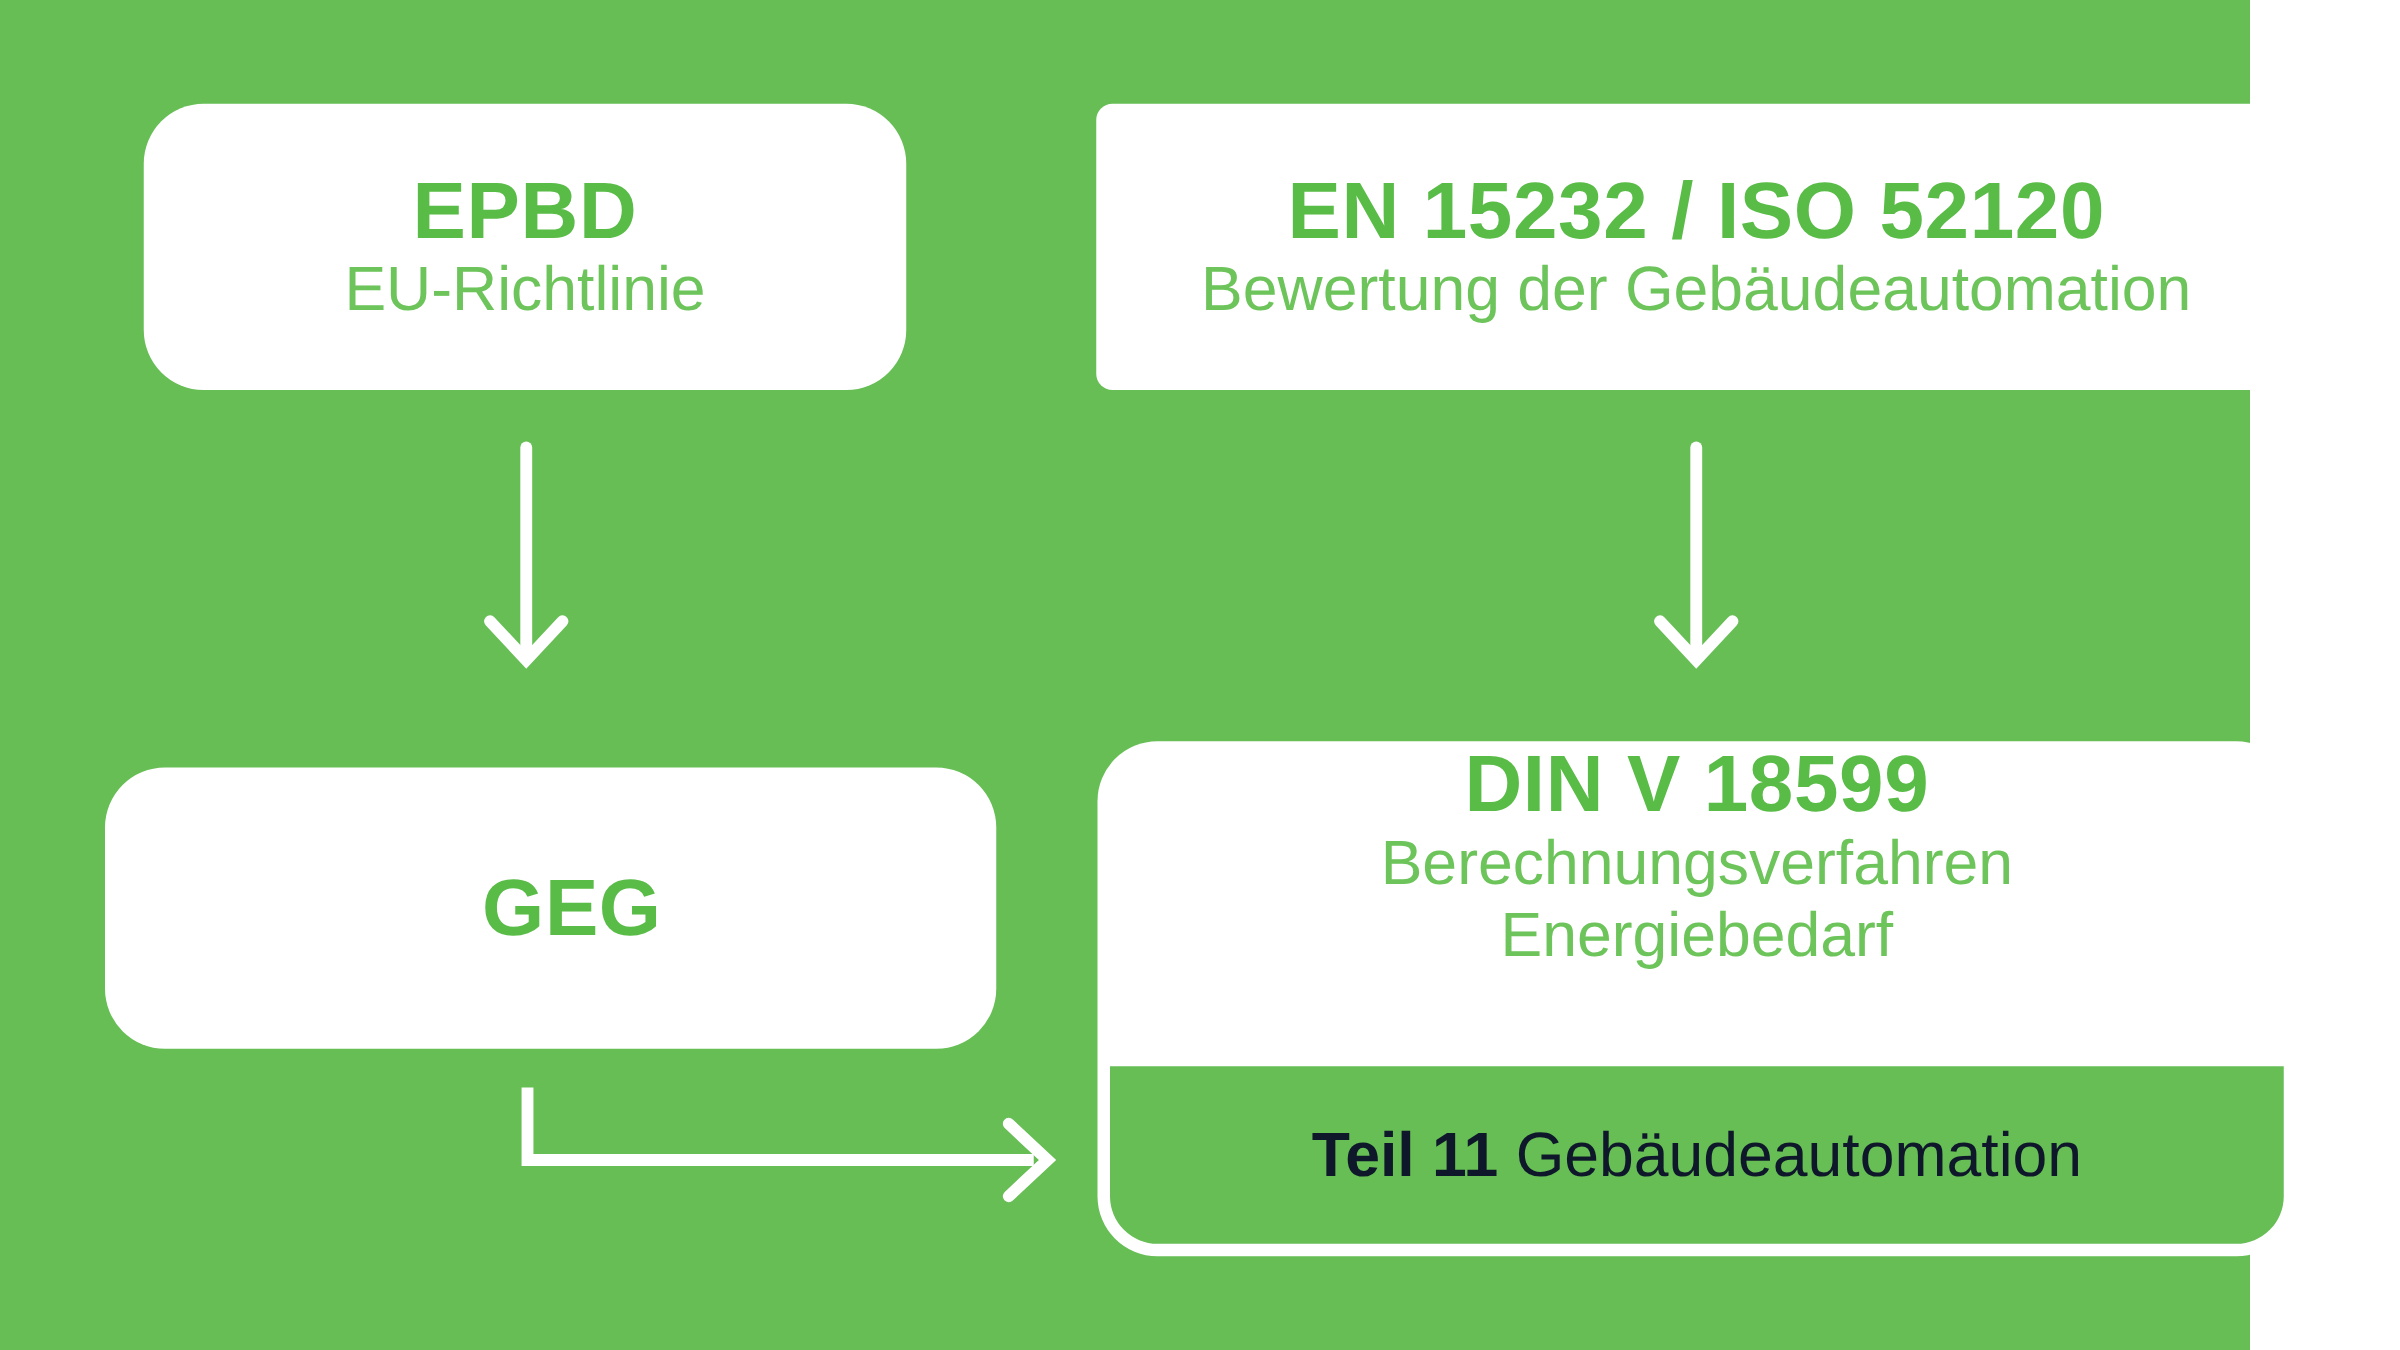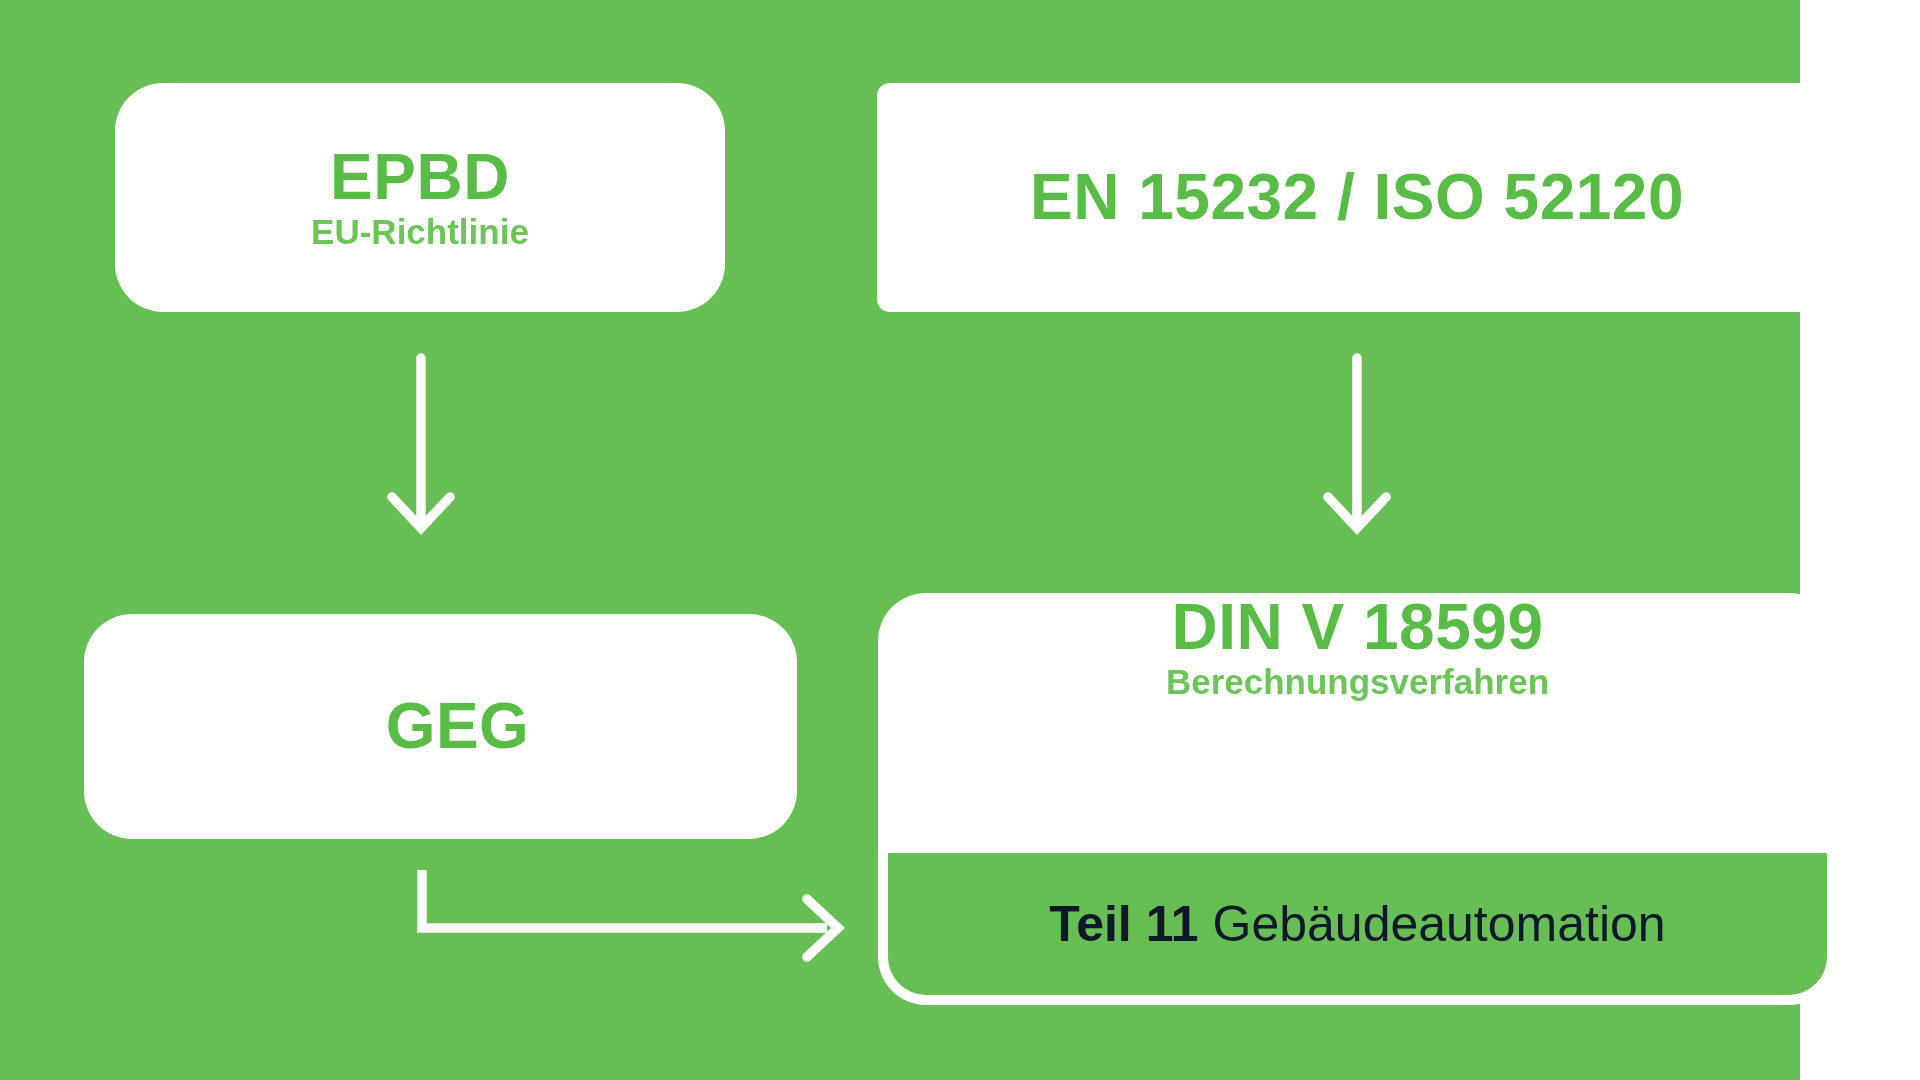--- a/index.html
+++ b/index.html
@@ -28,22 +28,22 @@
   .box-title {
     font-size: 64px;
     font-weight: 700;
     color: #59BC47;
     line-height: 1.08;
     letter-spacing: 0.5px;
     white-space: nowrap;
   }
 
   .box-subtitle {
-    font-size: 35px;
-    font-weight: 700;
+    font-size: 50px;
+    font-weight: 400;
     color: #6CC45A;
     line-height: 1.15;
     white-space: nowrap;
   }
 
   #box-epbd { left: 115px; top: 83px;  width: 610px; height: 229px; }
   #box-en   { left: 877px; top: 83px;  width: 960px; height: 229px; border-radius: 13px; }
   #box-geg  { left: 84px;  top: 614px; width: 679px; height: 225px; padding-left: 34px; }
 
   #box-din {
@@ -93,30 +93,32 @@
 
 <div id="canvas">
 
   <div class="box" id="box-epbd">
     <div class="box-title">EPBD</div>
     <div class="box-subtitle">EU-Richtlinie</div>
   </div>
 
   <div class="box" id="box-en">
     <div class="box-title">EN 15232 / ISO 52120</div>
+    <div class="box-subtitle">Bewertung der Gebäudeautomation</div>
   </div>
 
   <div class="box" id="box-geg">
     <div class="box-title">GEG</div>
   </div>
 
   <div class="box" id="box-din">
     <div id="din-upper">
       <div class="box-title">DIN V 18599</div>
       <div class="box-subtitle">Berechnungsverfahren</div>
+      <div class="box-subtitle">Energiebedarf</div>
     </div>
     <div id="din-part-panel">
       <div class="part-text">
         <span class="part-bold">Teil 11</span><span>Gebäudeautomation</span>
       </div>
     </div>
   </div>
 
   <svg class="arrow-svg" id="arrow-epbd-geg" width="80" height="188" viewBox="0 0 80 188">
     <path d="M40 6 V173" fill="none" stroke="#FFFFFF" stroke-width="9.5" stroke-linecap="round"></path>

